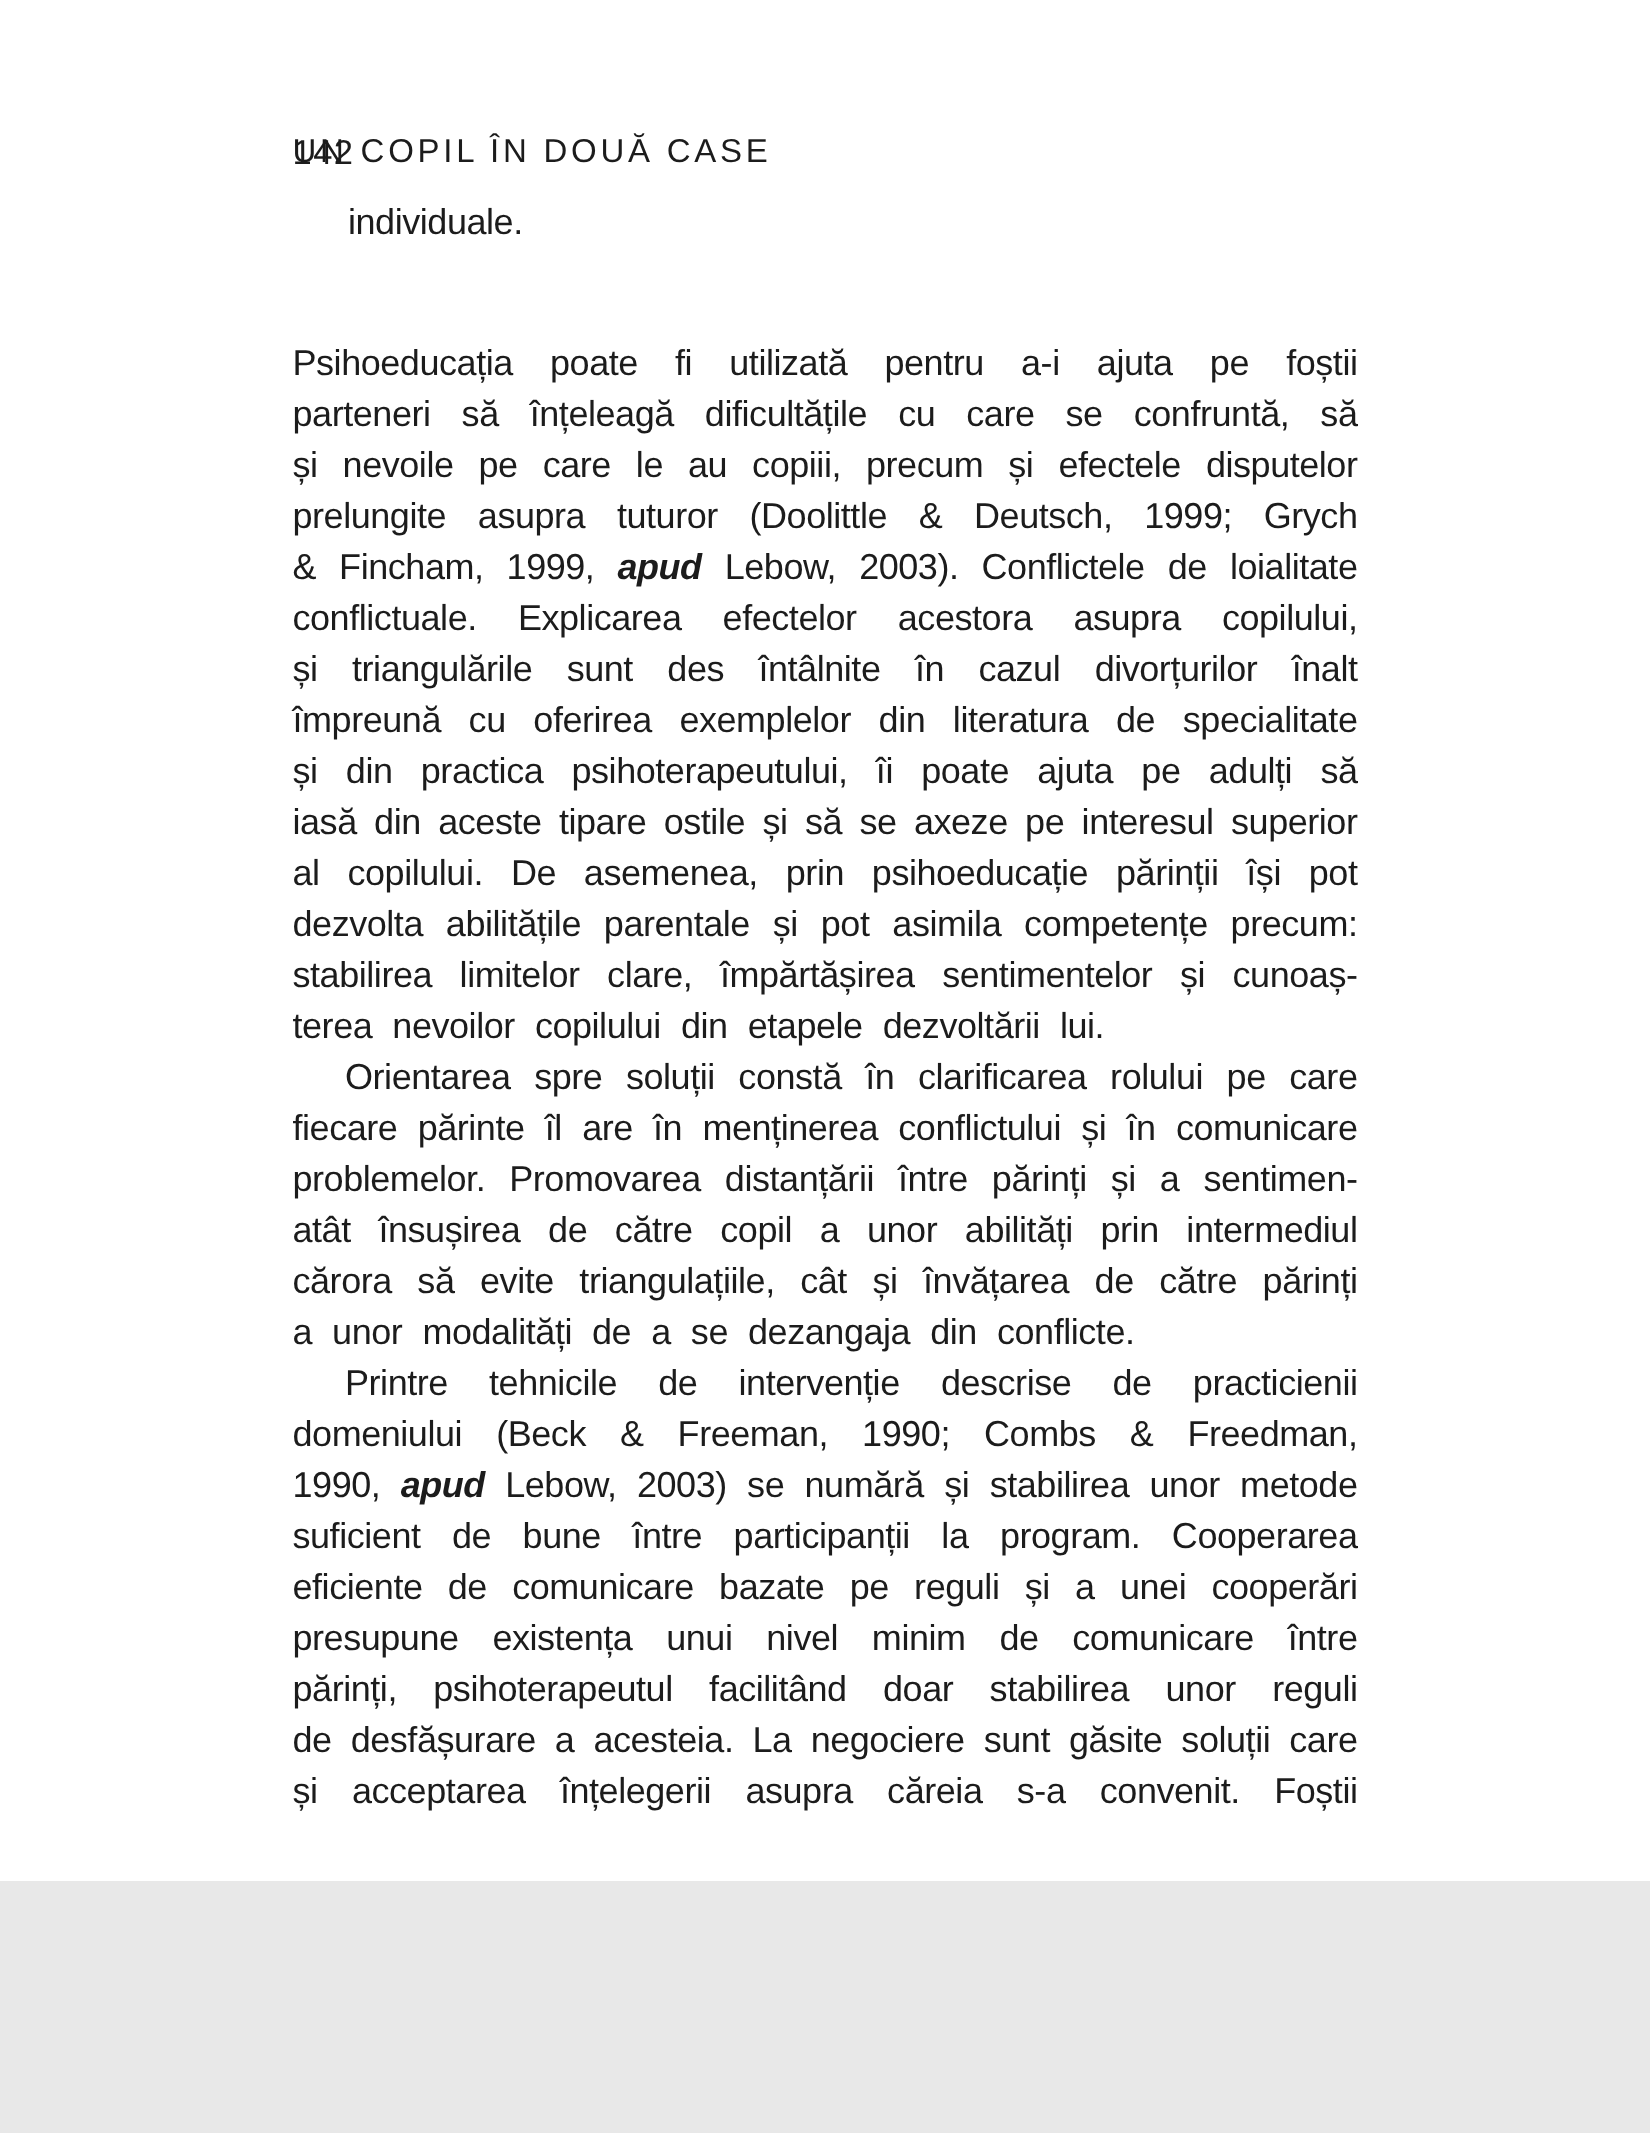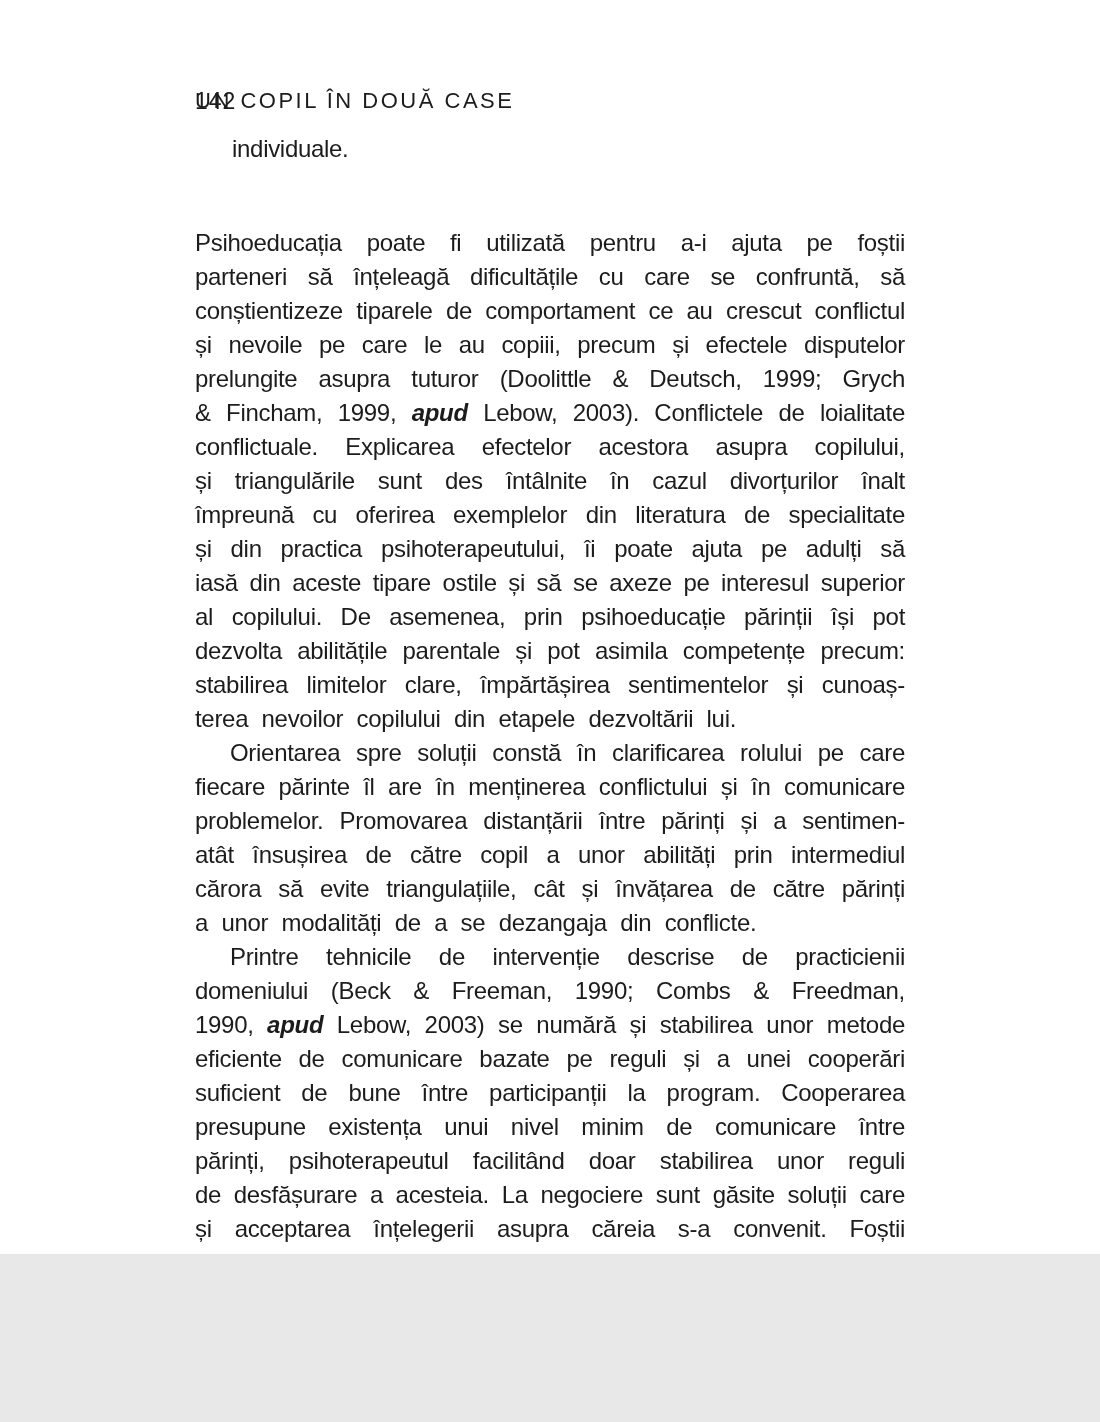--- a/index.html
+++ b/index.html
@@ -86,21 +86,20 @@
   </header>
 
   <section class="continuation">
       <div class="line"><span>individuale.</span></div>
     </section>
 
   <section class="body-text">
       <div class="para">
         <div class="line just"><span>Psihoeducația poate fi utilizată pentru a-i ajuta pe foștii</span></div>
         <div class="line just"><span>parteneri să înțeleagă dificultățile cu care se confruntă, să</span></div>
-        <div class="line just"><span>conștientizeze tiparele de comportament ce au crescut conflictul</span></div>
         <div class="line just"><span>și nevoile pe care le au copiii, precum și efectele disputelor</span></div>
         <div class="line just"><span>prelungite asupra tuturor (Doolittle &amp; Deutsch, 1999; Grych</span></div>
         <div class="line just"><span>&amp; Fincham, 1999, </span><span class="apud">apud</span><span> Lebow, 2003). Conflictele de loialitate</span></div>
         <div class="line just"><span>conflictuale. Explicarea efectelor acestora asupra copilului,</span></div>
         <div class="line just"><span>și triangulările sunt des întâlnite în cazul divorțurilor înalt</span></div>
         <div class="line just"><span>împreună cu oferirea exemplelor din literatura de specialitate</span></div>
         <div class="line just"><span>și din practica psihoterapeutului, îi poate ajuta pe adulți să</span></div>
         <div class="line just"><span>iasă din aceste tipare ostile și să se axeze pe interesul superior</span></div>
         <div class="line just"><span>al copilului. De asemenea, prin psihoeducație părinții își pot</span></div>
         <div class="line just"><span>dezvolta abilitățile parentale și pot asimila competențe precum:</span></div>
@@ -112,21 +111,21 @@
         <div class="line just"><span>fiecare părinte îl are în menținerea conflictului și în comunicare</span></div>
         <div class="line just"><span>problemelor. Promovarea distanțării între părinți și a sentimen-</span></div>
         <div class="line just"><span>atât însușirea de către copil a unor abilități prin intermediul</span></div>
         <div class="line just"><span>cărora să evite triangulațiile, cât și învățarea de către părinți</span></div>
         <div class="line spread"><span>a unor modalități de a se dezangaja din conflicte.</span></div>
       </div>
       <div class="para">
         <div class="line just indent"><span>Printre tehnicile de intervenție descrise de practicienii</span></div>
         <div class="line just"><span>domeniului (Beck &amp; Freeman, 1990; Combs &amp; Freedman,</span></div>
         <div class="line just"><span>1990, </span><span class="apud">apud</span><span> Lebow, 2003) se numără și stabilirea unor metode</span></div>
+        <div class="line just"><span>suficient de bune între participanții la program. Cooperarea</span></div>
         <div class="line just"><span>eficiente de comunicare bazate pe reguli și a unei cooperări</span></div>
-        <div class="line just"><span>suficient de bune între participanții la program. Cooperarea</span></div>
         <div class="line just"><span>presupune existența unui nivel minim de comunicare între</span></div>
         <div class="line just"><span>părinți, psihoterapeutul facilitând doar stabilirea unor reguli</span></div>
         <div class="line just"><span>de desfășurare a acesteia. La negociere sunt găsite soluții care</span></div>
         <div class="line just"><span>și acceptarea înțelegerii asupra căreia s-a convenit. Foștii</span></div>
       </div>
     </section>
 </div>
 
 </body></html>

